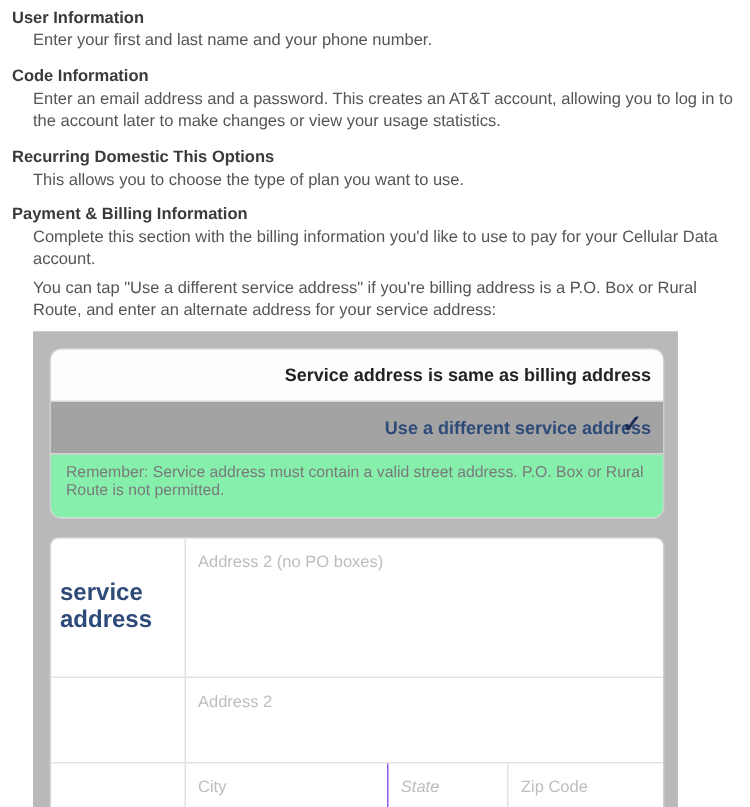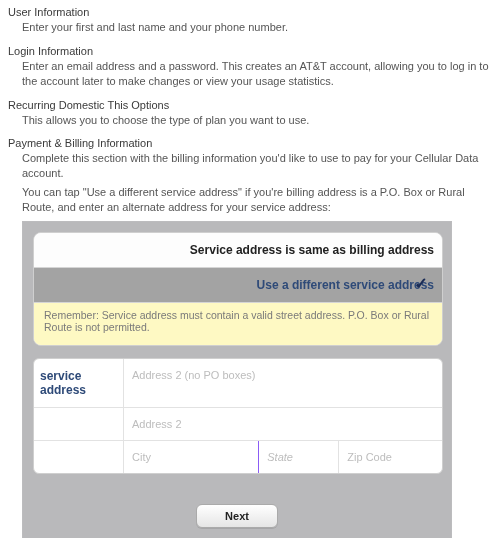--- a/index.html
+++ b/index.html
@@ -9,21 +9,21 @@
     font-size: 11px;
     color: #333;
     width: 500px;
     background: #fff;
   }
   .page {
     padding: 4px 8px 10px 8px;
   }
   .section-h {
     color: #3a3a3a;
-    font-weight: normal;
+    font-weight: bold;
     font-size: 11px;
     margin: 10px 0 2px 0;
   }
   .section-h.first { margin-top: 2px; }
   .section-body {
     color: #555;
     font-size: 11px;
     margin: 0 0 4px 14px;
     line-height: 1.35;
   }
@@ -66,44 +66,44 @@
     top: 50%;
     transform: translateY(-60%);
     color: #1a2b55;
     font-size: 16px;
     font-weight: bold;
   }
   .panel .note {
     padding: 6px 10px 12px 10px;
     font-size: 10.5px;
     color: #7a7a7a;
-    background: #fef9c3;
+    background: #86efac;
     text-align: left;
     font-weight: normal;
   }
   .form-block {
     width: 408px;
     margin: 12px auto 0 auto;
     background: #fff;
     border: 1px solid #cfcfcf;
     border-radius: 6px;
     overflow: hidden;
   }
   .form-row {
     display: flex;
     border-bottom: 1px solid #e2e2e2;
   }
   .form-row:last-child { border-bottom: none; }
   .form-label {
     width: 90px;
     flex: 0 0 90px;
-    font-size: 12px;
+    font-size: 16px;
     font-weight: bold;
     color: #2e4a78;
-    padding: 10px 6px;
+    padding: 28px 6px;
     border-right: 1px solid #e2e2e2;
     box-sizing: border-box;
   }
   .form-field {
     flex: 1;
     padding: 10px 8px;
     font-size: 11px;
     color: #bdbdbd;
     box-sizing: border-box;
   }
@@ -124,21 +124,21 @@
   }
 </style>
 </head>
 <body>
 
 <div class="page">
 
   <div class="section-h first">User Information</div>
   <div class="section-body">Enter your first and last name and your phone number.</div>
 
-  <div class="section-h">Login Information</div>
+  <div class="section-h">Code Information</div>
   <div class="section-body">Enter an email address and a password. This creates an AT&amp;T account, allowing you to log in to the account later to make changes or view your usage statistics.</div>
 
   <div class="section-h">Recurring Domestic This Options</div>
   <div class="section-body">This allows you to choose the type of plan you want to use.</div>
 
   <div class="section-h">Payment &amp; Billing Information</div>
   <div class="section-body">Complete this section with the billing information you'd like to use to pay for your Cellular Data account.</div>
   <div class="section-body">You can tap "Use a different service address" if you're billing address is a P.O. Box or Rural Route, and enter an alternate address for your service address:</div>
 
   <div class="dev-shot">

